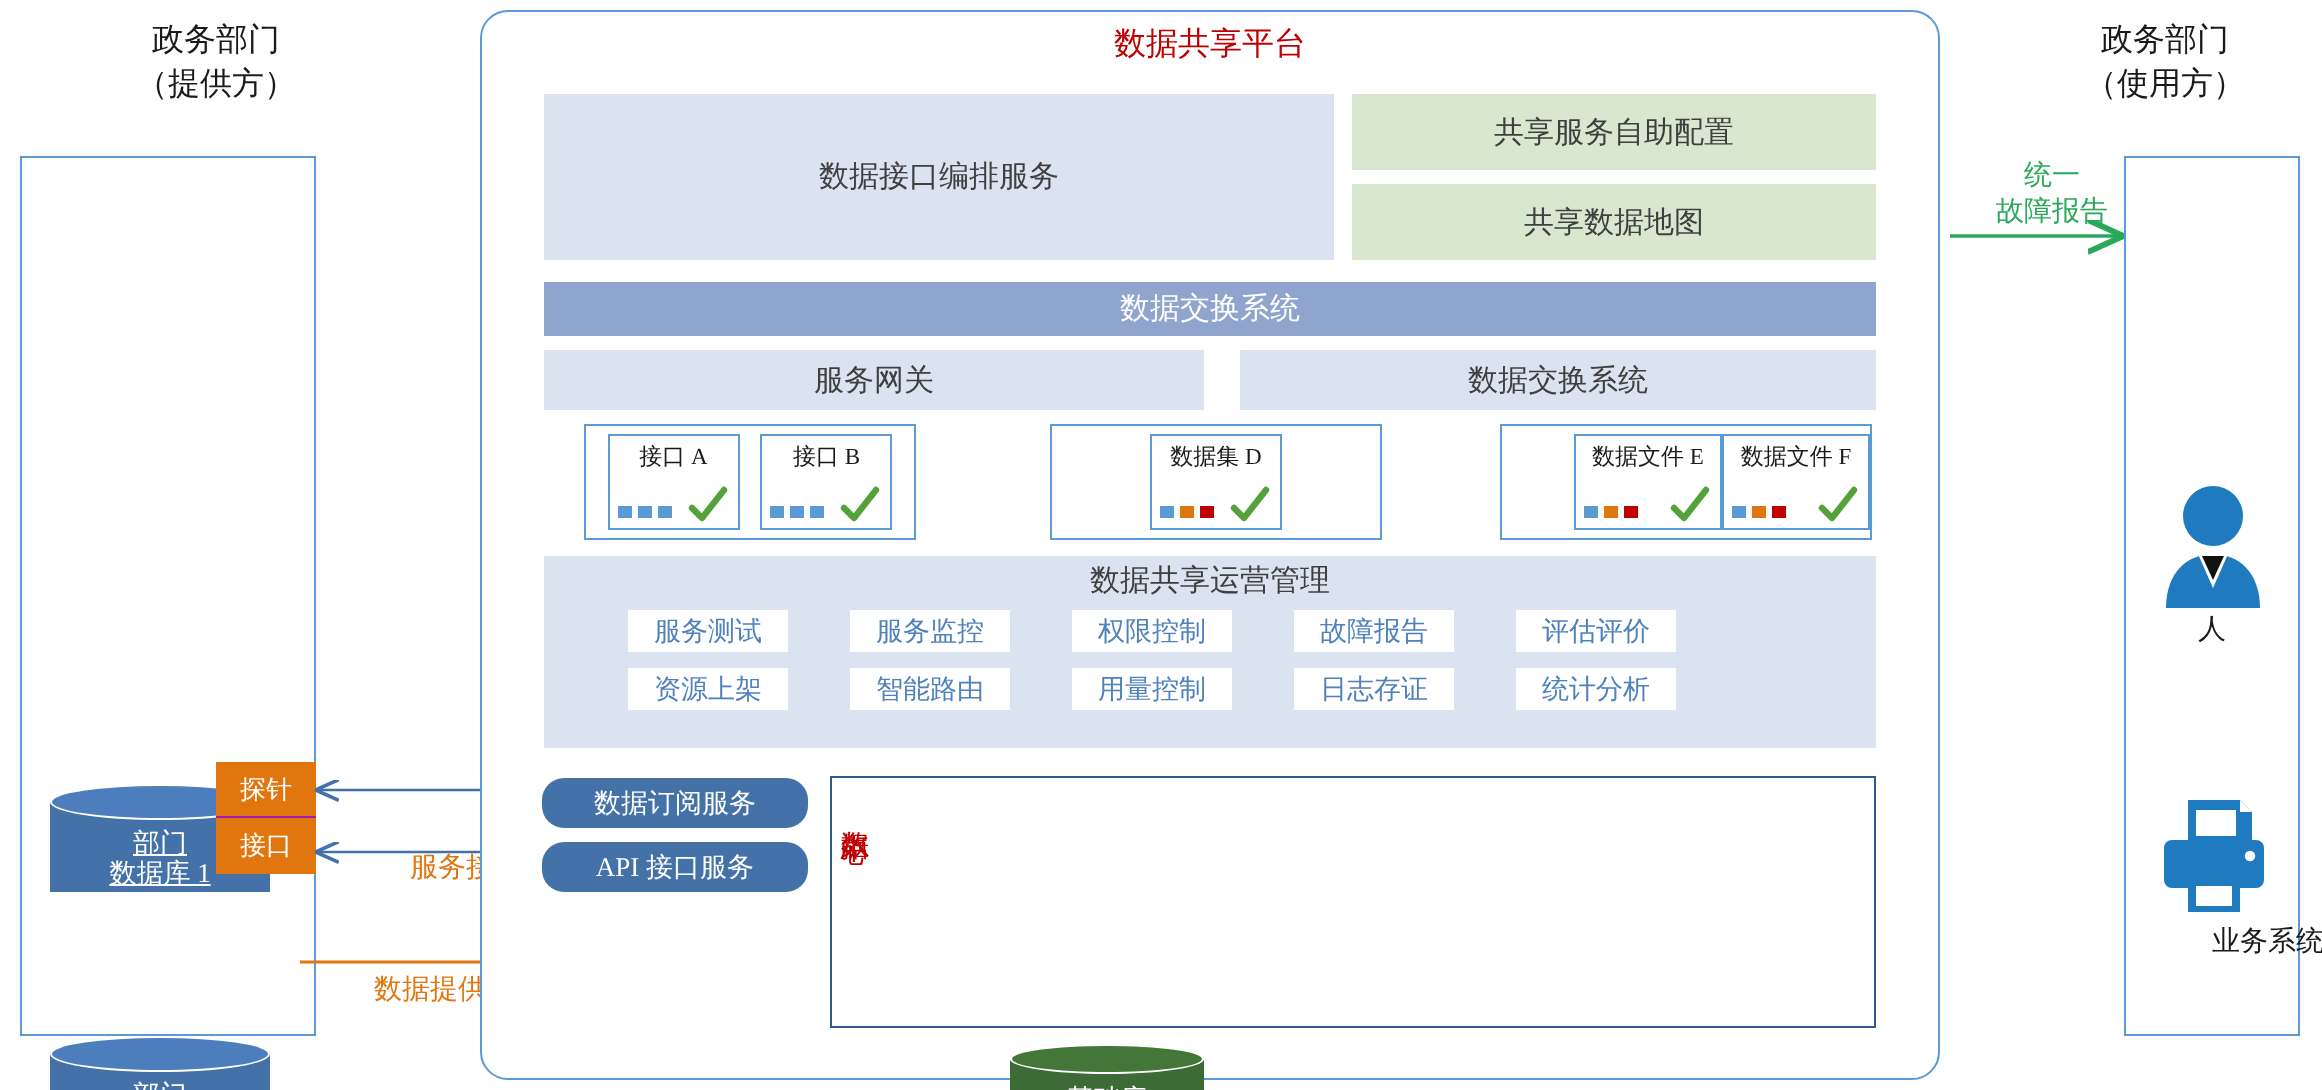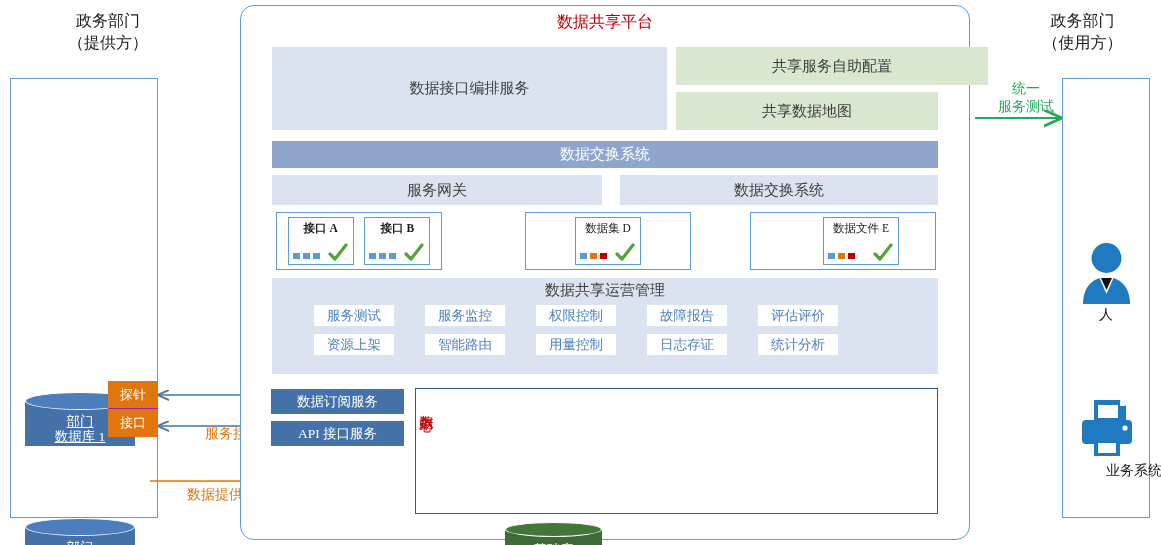--- a/index.html
+++ b/index.html
@@ -76,21 +76,21 @@
     position:absolute;left:0;right:0;text-align:center;color:#ffffff;
     white-space:pre-line;line-height:1.12;text-decoration:underline;
   }
   .orange-tag{
     background:#e2760e;color:#ffffff;font-size:13px;
     display:flex;align-items:center;justify-content:center;
     border-bottom:1px solid #a21caf;box-sizing:border-box;
   }
   .svc-box{
     background:#4472a8;color:#ffffff;font-size:13.5px;
-    display:flex;align-items:center;justify-content:center;
+    display:flex;align-items:center;justify-content:center;border-radius:11px;
   }
   .orange-text{color:#e2760e;font-size:14px;}
   .green-text{color:#2aa85a;font-size:14px;line-height:1.3;white-space:pre-line;text-align:center;}
 
   
   #dc-frame{border:1.8px solid #2e5c8a;background:#ffffff;box-sizing:border-box;}
   #dc-label{
     color:#c00000;font-size:14px;writing-mode:vertical-rl;
     letter-spacing:1px;line-height:1;
   }
@@ -145,29 +145,29 @@
     </marker>
   </defs>
   <line x1="0" y1="11" x2="264" y2="11" stroke="#e2760e" stroke-width="1.6" marker-end="url(#ar-o-r)"></line>
 </svg>
 <div class="abs orange-text ctr" style="left:155px;top:485px;width:120px;height:20px;">数据提供</div>
 
 <div class="abs" id="platform-frame"></div>
 <div class="abs ctr" id="platform-title">数据共享平台</div>
 
 <div class="abs ctr blue-block blk" style="left:272px;top:47px;width:395px;height:83px;">数据接口编排服务</div>
-<div class="abs ctr green-block blk" style="left:676px;top:47px;width:312px;height:38px;">共享服务自助配置</div>
+<div class="abs ctr green-block blk" style="left:676px;top:47px;width:262px;height:38px;">共享服务自助配置</div>
 <div class="abs ctr green-block blk" style="left:676px;top:92px;width:262px;height:38px;">共享数据地图</div>
 
 <div class="abs ctr band-dark blk" style="left:272px;top:141px;width:666px;height:27px;">数据交换系统</div>
 
 <div class="abs ctr band-light blk" style="left:272px;top:175px;width:330px;height:30px;">服务网关</div>
 <div class="abs ctr band-light blk" style="left:620px;top:175px;width:318px;height:30px;">数据交换系统</div>
 
-<div class="abs card-group" style="left:276px;top:212px;width:166px;height:58px;font-weight:bold;">
+<div class="abs card-group" style="left:292px;top:212px;width:166px;height:58px;">
   <div class="card">
     <div class="card-label">接口 A</div>
     <div class="card-marks">
       <i class="sq" style="background:#5b9bd5"></i>
         <i class="sq" style="background:#5b9bd5"></i>
         <i class="sq" style="background:#5b9bd5"></i>
     </div>
     <svg class="tick" viewBox="0 0 22 20">
         <path d="M3 11 L8 16 L19 2" fill="none" stroke="#56a23a" stroke-width="3.2" stroke-linecap="round" stroke-linejoin="round"></path>
       </svg>
@@ -195,20 +195,31 @@
     </div>
     <svg class="tick" viewBox="0 0 22 20">
         <path d="M3 11 L8 16 L19 2" fill="none" stroke="#56a23a" stroke-width="3.2" stroke-linecap="round" stroke-linejoin="round"></path>
       </svg>
   </div>
 </div>
 
 <div class="abs card-group" style="left:750px;top:212px;width:186px;height:58px;">
   <div class="card" style="width:76px;margin-left:36px;">
     <div class="card-label">数据文件 E</div>
+    <div class="card-marks">
+      <i class="sq" style="background:#5b9bd5"></i>
+        <i class="sq" style="background:#e2760e"></i>
+        <i class="sq" style="background:#c00000"></i>
+    </div>
+    <svg class="tick" viewBox="0 0 22 20">
+        <path d="M3 11 L8 16 L19 2" fill="none" stroke="#56a23a" stroke-width="3.2" stroke-linecap="round" stroke-linejoin="round"></path>
+      </svg>
+  </div>
+  <div class="card" style="width:76px;">
+    <div class="card-label">数据文件 F</div>
     <div class="card-marks">
       <i class="sq" style="background:#5b9bd5"></i>
         <i class="sq" style="background:#e2760e"></i>
         <i class="sq" style="background:#c00000"></i>
     </div>
     <svg class="tick" viewBox="0 0 22 20">
         <path d="M3 11 L8 16 L19 2" fill="none" stroke="#56a23a" stroke-width="3.2" stroke-linecap="round" stroke-linejoin="round"></path>
       </svg>
   </div>
 </div>
@@ -237,21 +248,21 @@
 <div class="abs" id="dc-frame" style="left:415px;top:388px;width:523px;height:126px;"></div>
 <div class="abs" id="dc-label" style="left:419px;top:404px;height:90px;">数据中心</div>
 
 <div class="abs cyl" style="left:505px;top:398px;width:97px;height:48px;">
   <div class="body" style="top:8px;height:35px;background:#3d6b35;"></div>
   <div class="top" style="top:0;height:15px;background:#44763a;border:1.2px solid #ffffff;box-sizing:border-box;"></div>
   <div class="lbl cyl-lbl-sm" style="top:20px;">基础库</div>
 </div>
 
 <div class="abs green-text" style="left:980px;top:80px;width:92px;">统一
-服务测试</div>
+故障报告</div>
 <svg class="abs" style="left:975px;top:108px;width:95px;height:20px;overflow:visible;">
   <defs>
     <marker id="ar-g-r" markerWidth="10" markerHeight="10" refX="9" refY="4.5" orient="auto">
       <path d="M0,0 L10,4.5 L0,9" fill="none" stroke="#2aa85a" stroke-width="1.6"></path>
     </marker>
   </defs>
   <line x1="0" y1="10" x2="85" y2="10" stroke="#2aa85a" stroke-width="1.8" marker-end="url(#ar-g-r)"></line>
 </svg>
 
 <div class="abs side-title" style="left:1010px;top:10px;width:145px;">政务部门

